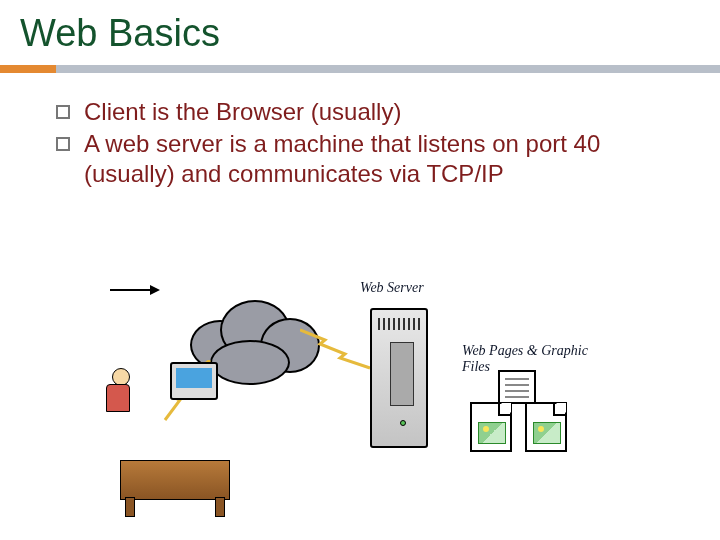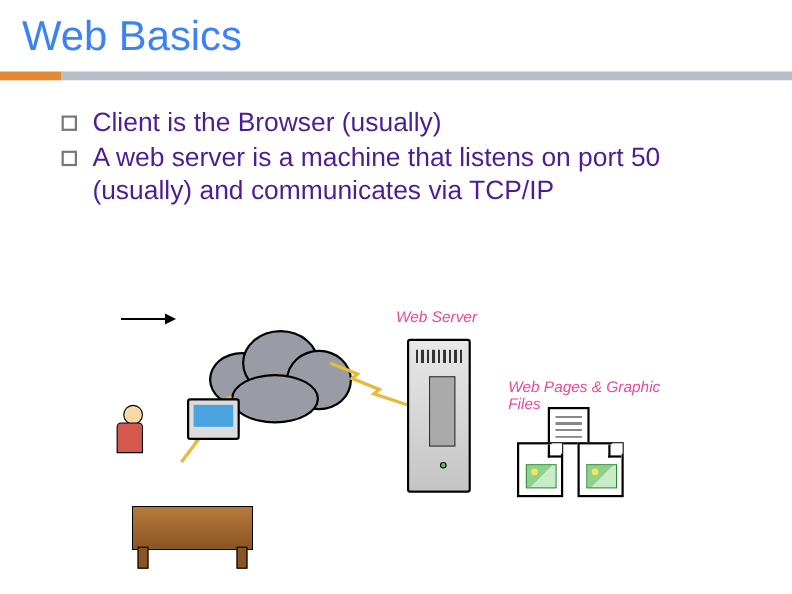--- a/index.html
+++ b/index.html
@@ -7,21 +7,21 @@
     width: 720px;
     height: 540px;
     background: #fff;
     font-family: Arial, Helvetica, sans-serif;
     position: relative;
     overflow: hidden;
   }
   .title {
     font-size: 38px;
     font-weight: 400;
-    color: #3b82f6;
+    color: #14532d;
     padding: 12px 20px 4px 20px;
     font-family: Arial, sans-serif;
   }
   .underline-bar {
     display: flex;
     height: 8px;
     width: 100%;
     margin-top: 6px;
   }
   .underline-orange {
@@ -34,21 +34,21 @@
     height: 8px;
     background: #b8bfc9;
   }
   .bullets {
     list-style: none;
     padding: 24px 40px 0 56px;
   }
   .bullets li {
     position: relative;
     font-size: 24px;
-    color: #4c1d95;
+    color: #7f1d1d;
     line-height: 1.25;
     margin-bottom: 2px;
     padding-left: 28px;
   }
   .bullets li::before {
     content: "";
     position: absolute;
     left: 0;
     top: 8px;
     width: 10px;
@@ -57,23 +57,23 @@
     background: transparent;
   }
   .diagram {
     position: absolute;
     left: 110px;
     top: 280px;
     width: 500px;
     height: 230px;
   }
   .label {
-    font-family: Liberation Sans, sans-serif;
+    font-family: Liberation Serif, serif;
     font-size: 14px;
-    color: #ec4899;
+    color: #0f172a;
     position: absolute;
   }
   
   .user {
     position: absolute;
     left: 0;
     top: 120px;
     width: 130px;
     height: 100px;
   }
@@ -253,21 +253,21 @@
 
 <h1 class="title">Web Basics</h1>
 
 <div class="underline-bar">
   <div class="underline-orange"></div>
   <div class="underline-gray"></div>
 </div>
 
 <ul class="bullets">
   <li>Client is the Browser (usually)</li>
-  <li>A web server is a machine that listens on port 50 (usually) and communicates via TCP/IP</li>
+  <li>A web server is a machine that listens on port 40 (usually) and communicates via TCP/IP</li>
 </ul>
 
 <div class="diagram">
 
   <div class="cloud">
     <div class="cloud-blob cb1"></div>
     <div class="cloud-blob cb2"></div>
     <div class="cloud-blob cb3"></div>
     <div class="cloud-blob cb4"></div>
   </div>

